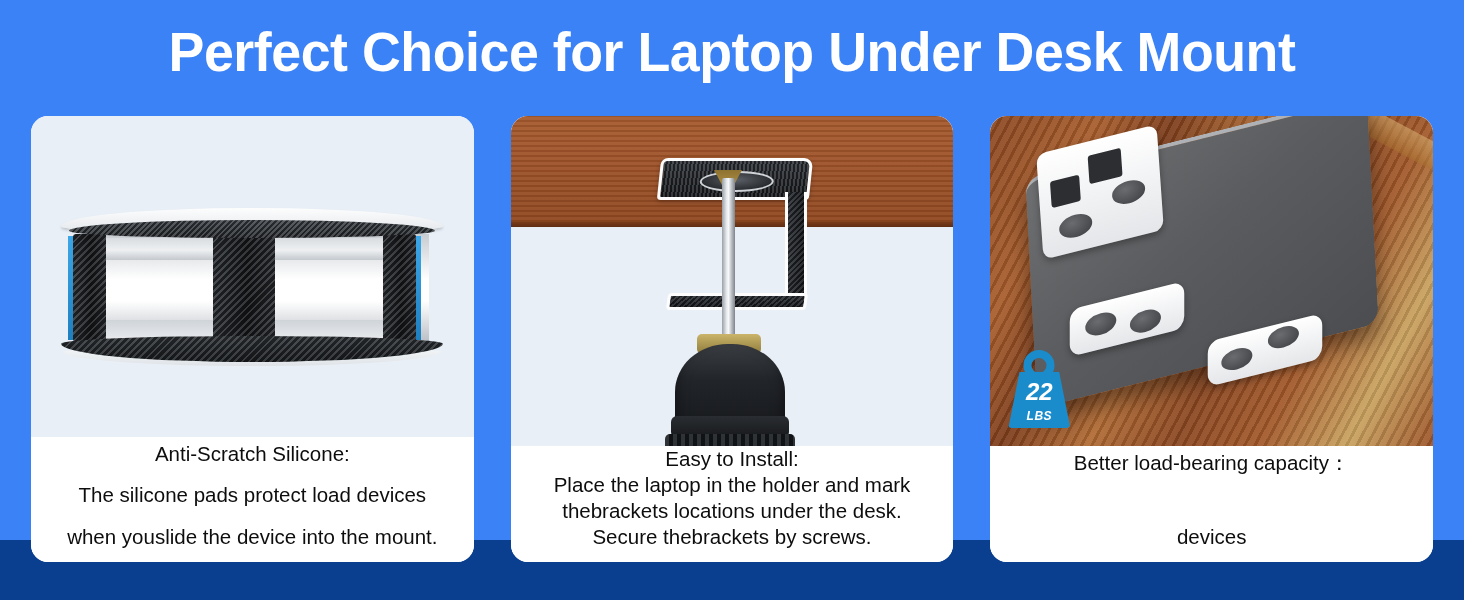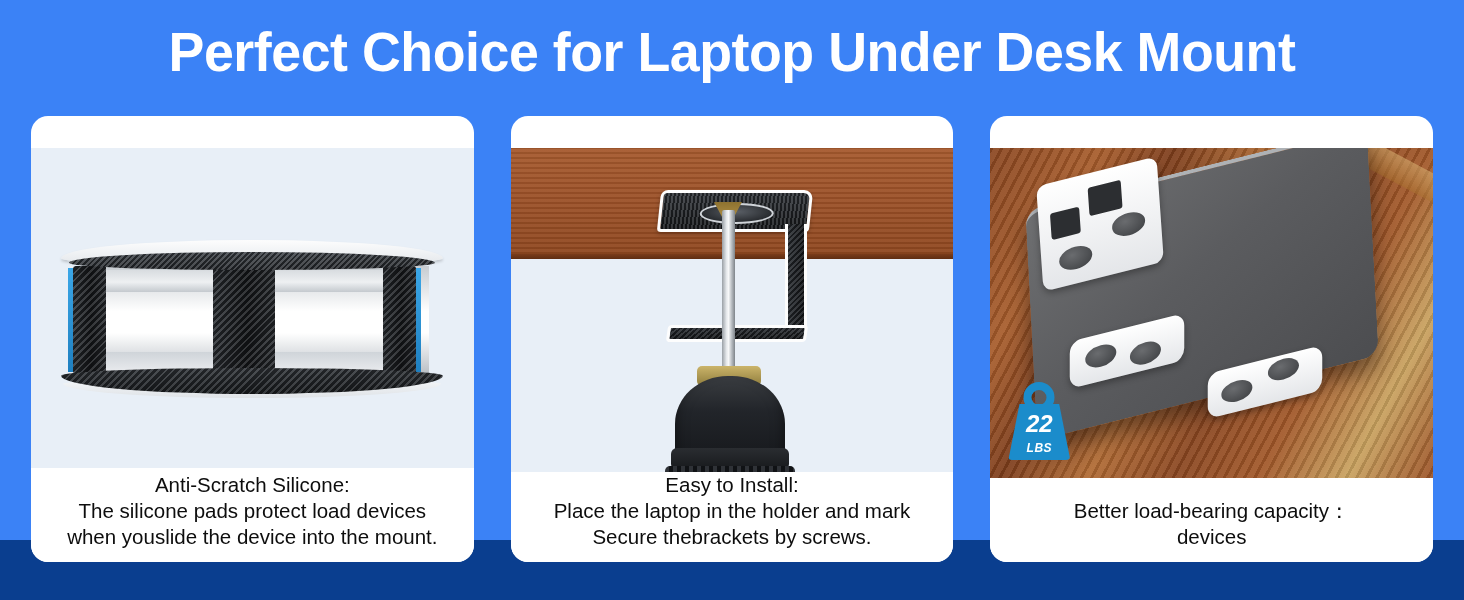--- a/index.html
+++ b/index.html
@@ -47,21 +47,20 @@
     display: flex;
     flex-direction: column;
   }
 
   
   .photo {
     position: relative;
     width: 100%;
     overflow: hidden;
     background: #e8eff7;
-    margin-top: 32px;
   }
   .photo.p1 { height: 321px; }
   .photo.p2 { height: 330px; }
   .photo.p3 { height: 330px; }
 
   
   .mount-wrap {
     position: absolute;
     left: 50%; top: 92px;
     transform: translateX(-50%);
@@ -298,21 +297,21 @@
     letter-spacing: 0.5px; line-height: 1;
   }
 
   
   .caption {
     flex: 1 1 auto;
     background: #ffffff;
     display: flex;
     flex-direction: column;
     align-items: center;
-    justify-content: flex-end;
+    justify-content: space-between;
     padding: 4px 10px 12px;
     text-align: center;
     color: #0d0d0d;
     font-size: 20.5px;
     line-height: 1.27;
   }
   .caption .line { display: block; white-space: nowrap; }
   .photo.p2 ~ .caption { padding-top: 0; }
 </style>
 </head>
@@ -363,20 +362,21 @@
         <div class="screw-tip"></div>
         <div class="screw-shaft"></div>
         <div class="drill-collar"></div>
         <div class="drill-chuck"></div>
         <div class="drill-ring"></div>
         <div class="drill-grip"></div>
       </div>
       <div class="caption">
         <span class="line">Easy to Install:</span>
         <span class="line">Place the laptop in the holder and mark</span>
+        <span class="line">thebrackets locations under the desk.</span>
         <span class="line">Secure thebrackets by screws.</span>
       </div>
     </div>
 
     <div class="card">
       <div class="photo p3">
         <div class="wood3"></div>
         <div class="laptop3"></div>
         <div class="bracket br-a">
           <div class="br-a-slot1"></div>

